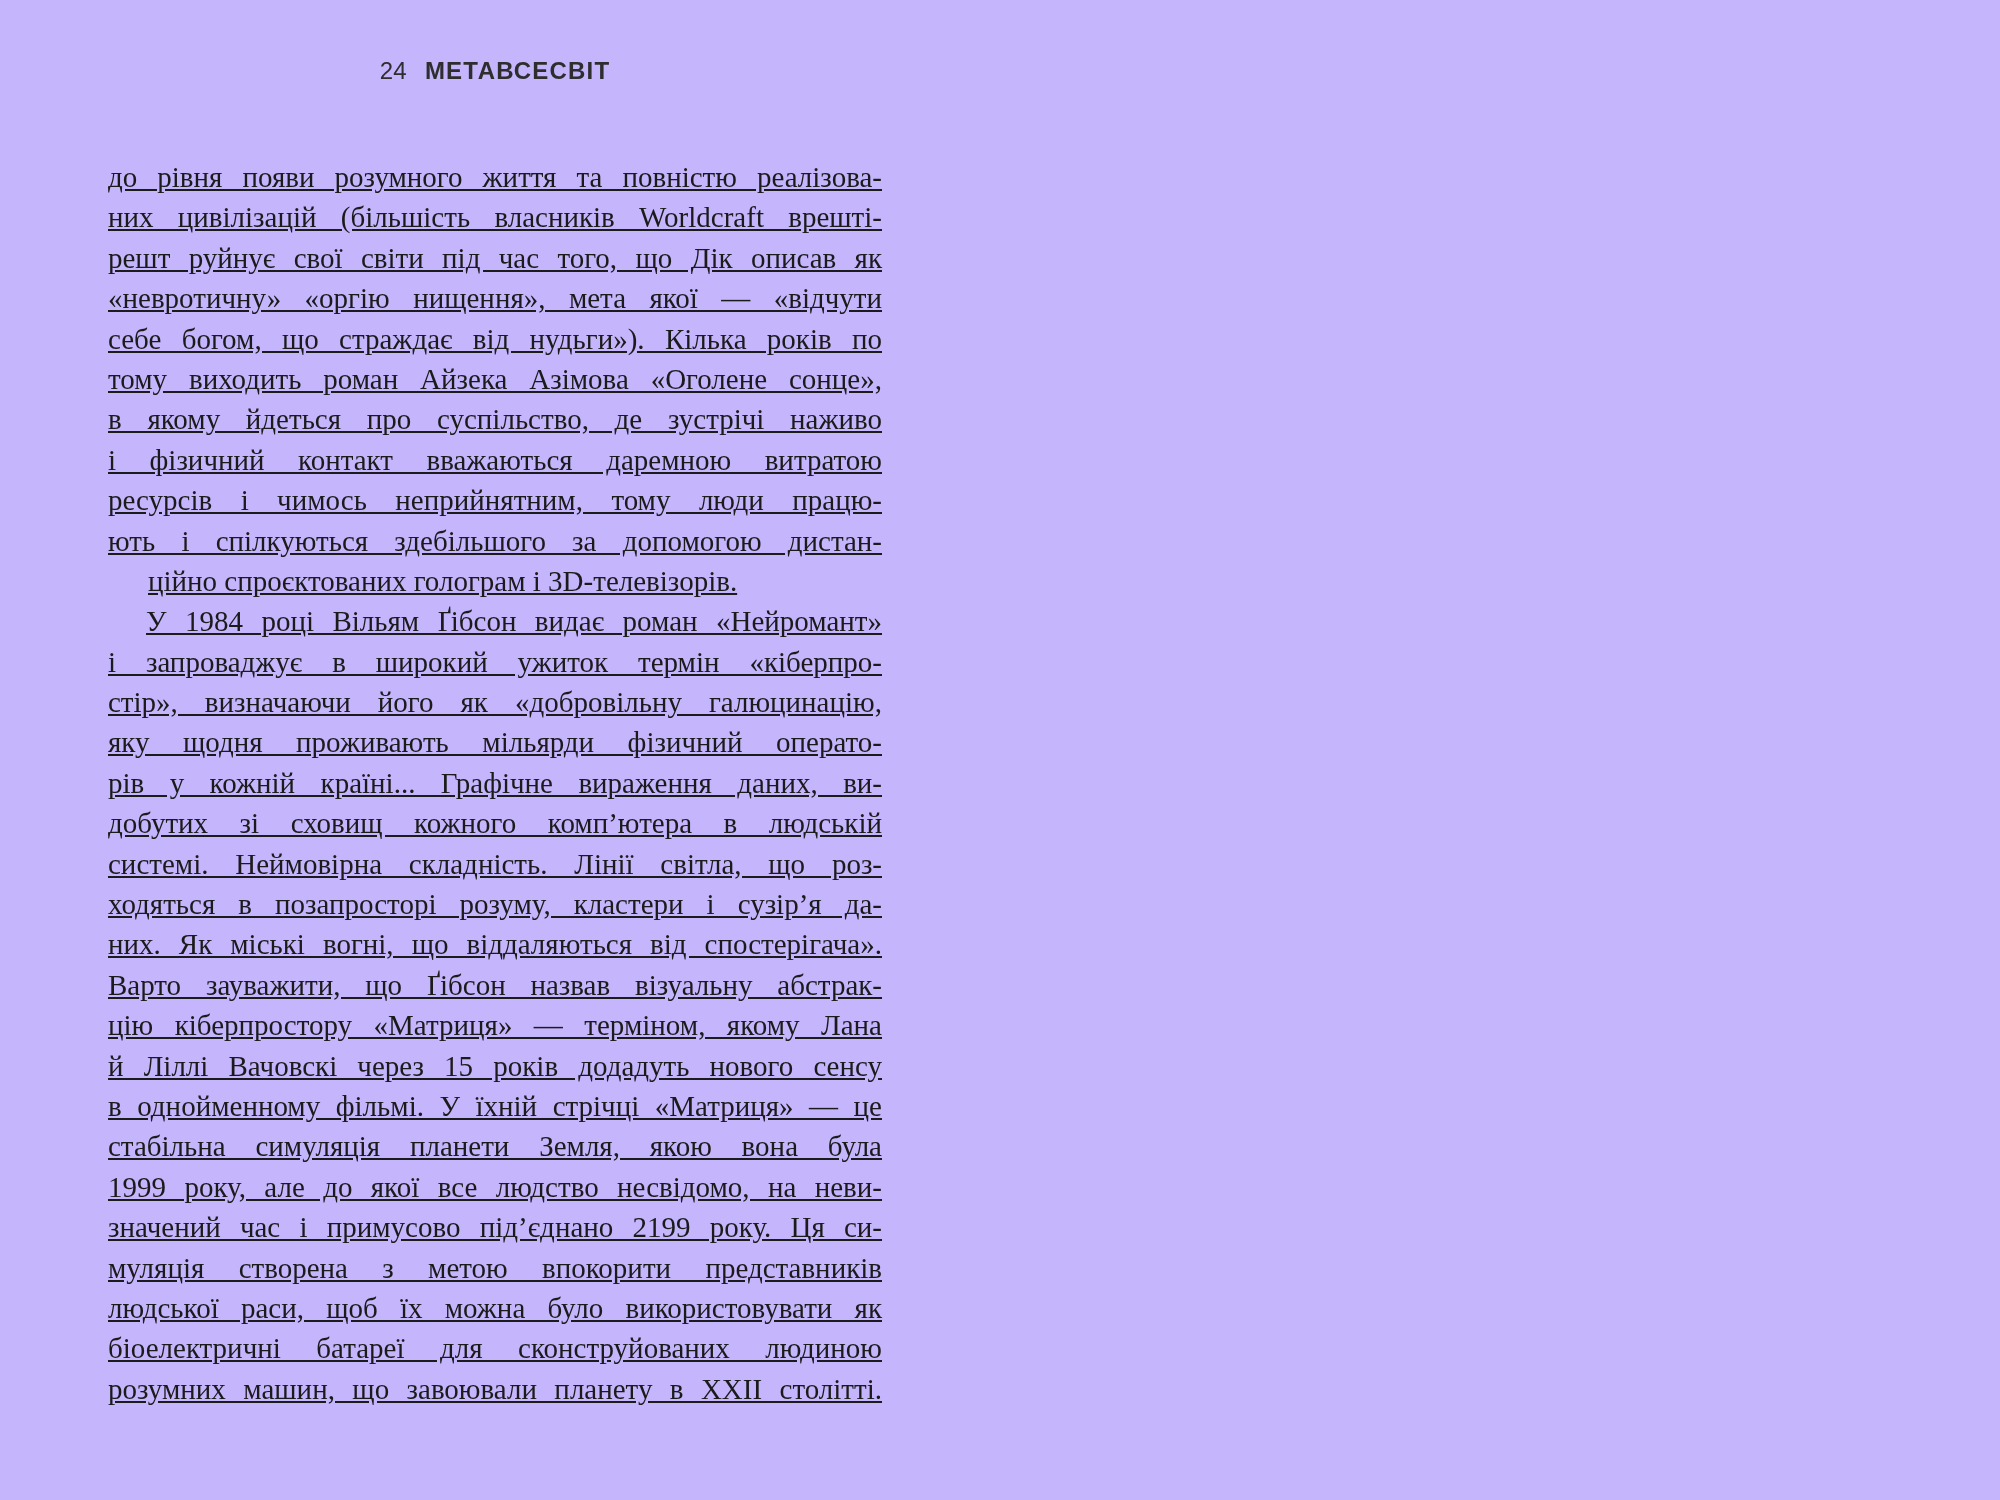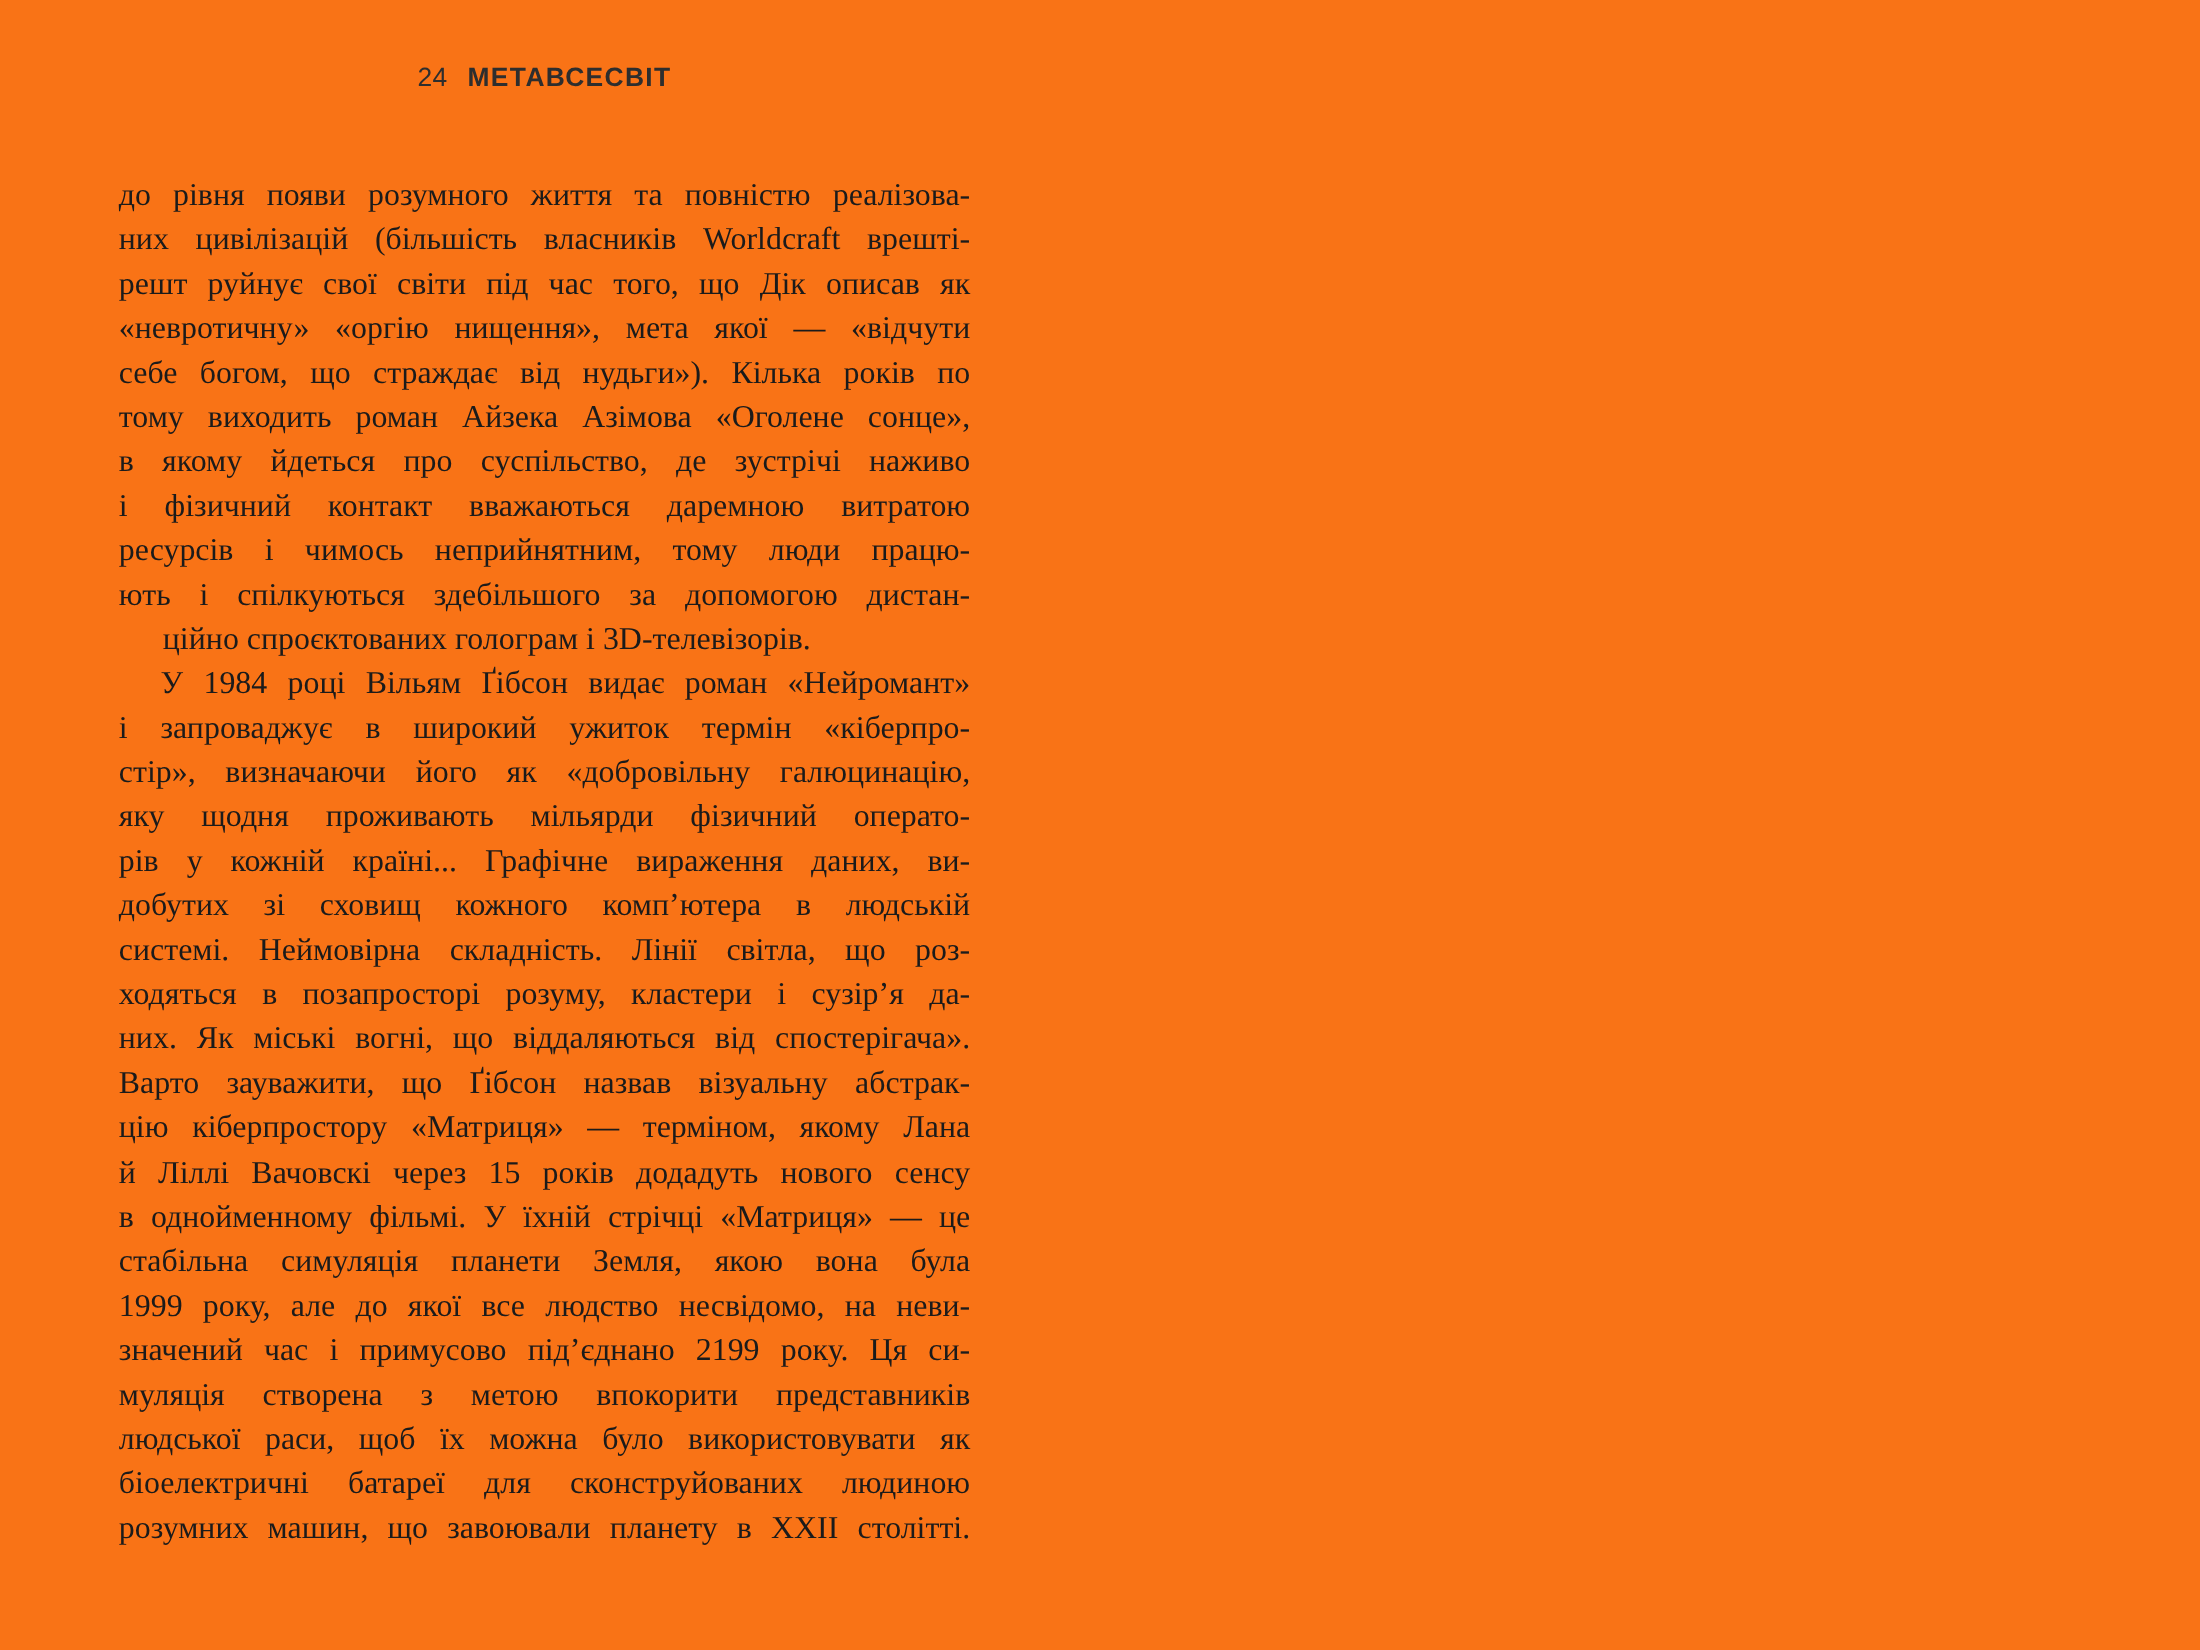--- a/index.html
+++ b/index.html
@@ -1,21 +1,21 @@
 <!DOCTYPE html>
 <html lang="uk"><head>
 <meta charset="utf-8">
 <style>
   * { margin: 0; padding: 0; box-sizing: border-box; }
   html, body { background: #ffffff; }
   #spread {
     position: relative;
     width: 2000px;
     height: 1500px;
-    background: #f97316;
+    background: #c4b5fd;
     overflow: hidden;
     font-family: "Liberation Serif", serif;
     color: #1b1b1b;
   }
   .page { position: absolute; top: 0; height: 1500px; width: 1000px; }
   #page-left  { left: 0; }
   #page-right { left: 1000px; }
 
   
   .running-head {
@@ -36,20 +36,21 @@
   
   .text-col { position: absolute; font-size: 29px; }
   #col-left  { top: 157px; left: 108px;  width: 774px; }
 
   .bline {
     height: 40.4px;
     line-height: 40.4px;
     text-align: justify;
     text-align-last: justify;
     white-space: normal;
+    text-decoration: underline;
   }
   .bline.lastline { text-align-last: left; margin-left: 40px; }
   .bline.indent   { text-indent: 38px; }
 </style>
 </head>
 <body>
 
 <div id="spread">
 
   <section class="page" id="page-left">

